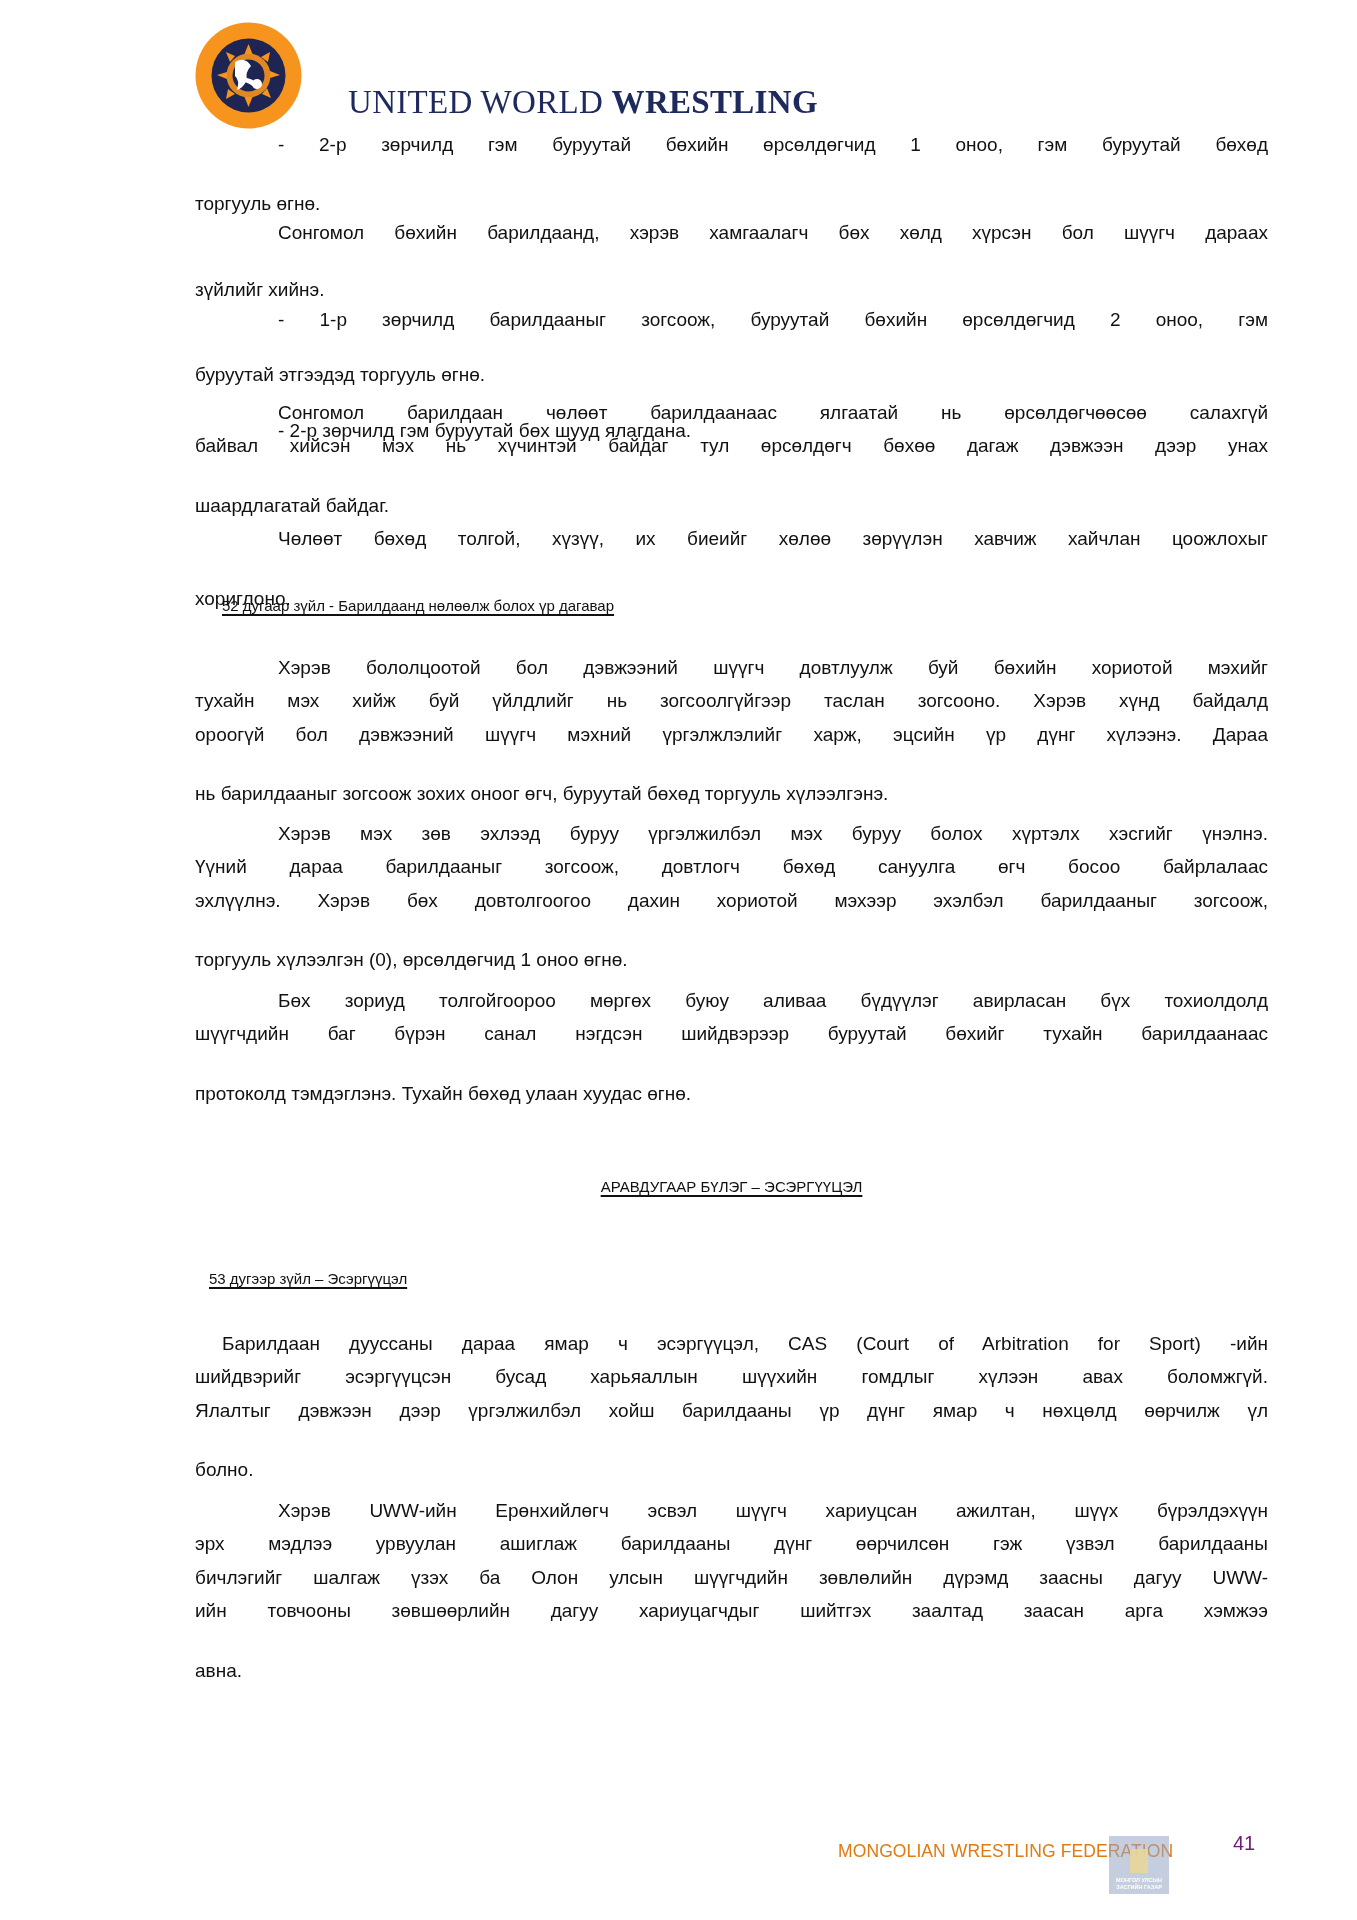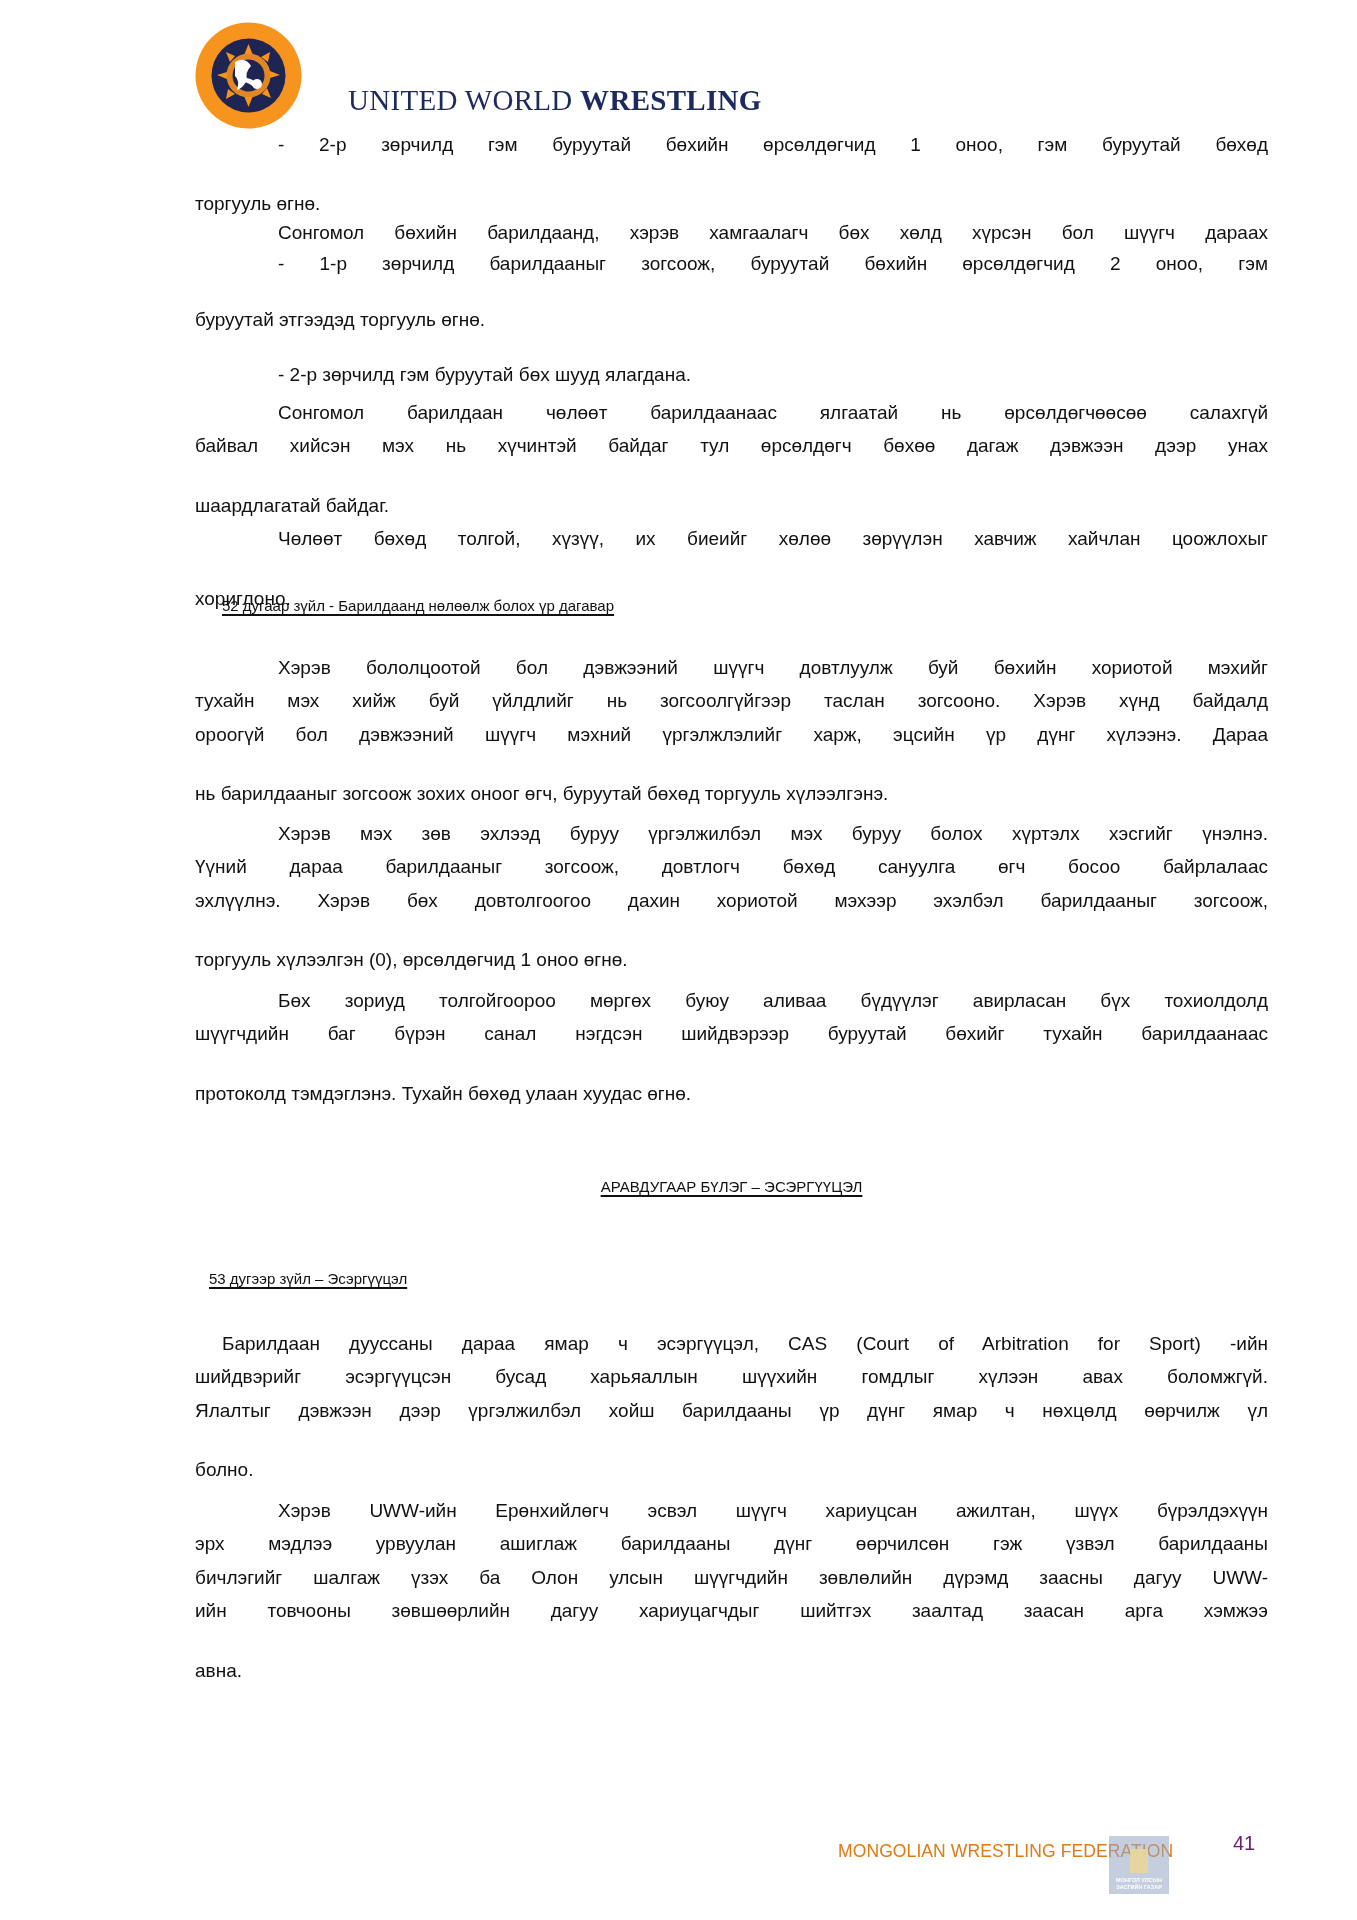--- a/index.html
+++ b/index.html
@@ -1,20 +1,20 @@
 <!DOCTYPE html>
 <html><head>
 <meta charset="utf-8">
 <style>
   html, body { margin: 0; padding: 0; background: #ffffff; }
   body { width: 1357px; height: 1920px; position: relative; overflow: hidden;
          font-family: "Liberation Sans", sans-serif; color: #111; }
   .logo { position: absolute; left: 195px; top: 22px; width: 107px; height: 107px; }
   .header-title { position: absolute; left: 348px; top: 84px; font-family: "Liberation Serif", serif;
-                  font-size: 29px; color: #1e2a5e; letter-spacing: 0.3px; white-space: nowrap; }
+                  font-size: 33px; color: #1e2a5e; letter-spacing: 0.3px; white-space: nowrap; }
   .header-title b { font-weight: bold; }
   .para { position: absolute; left: 195px; width: 1073px; font-size: 19px; line-height: 33.4px;
           text-align: justify; text-align-last: left; }
   .para .line { display: block; text-align: justify; text-align-last: justify; white-space: nowrap; }
   .para .line.last { text-align-last: left; margin-top: 26px; }
   .para .line.indent { padding-left: 83px; }
   .heading { position: absolute; font-size: 15px; font-weight: normal; text-decoration: underline;
              text-decoration-thickness: 2px; text-underline-offset: 3px; white-space: nowrap; }
   .chapter { left: 0; width: 1463px; text-align: center; }
   .footer-org { position: absolute; left: 838px; top: 1841px; font-size: 17.5px; color: #e07a12; white-space: nowrap; letter-spacing: 0.1px; }
@@ -52,20 +52,21 @@
 </div>
 <div class="header-title"><span>UNITED WORLD </span><b>WRESTLING</b></div>
 
 <div class="para" style="top:128px;">
   <span class="line indent">- 2-р зөрчилд гэм буруутай бөхийн өрсөлдөгчид 1 оноо, гэм буруутай бөхөд</span>
   <span class="line last">торгууль өгнө.</span>
 </div>
 
 <div class="para" style="top:216px; line-height:29.5px;">
   <span class="line indent" style="line-height:33px;">Сонгомол бөхийн барилдаанд, хэрэв хамгаалагч бөх хөлд хүрсэн бол шүүгч дараах</span>
+  <span class="line last">зүйлийг хийнэ.</span>
   <span class="line indent">- 1-р зөрчилд барилдааныг зогсоож, буруутай бөхийн өрсөлдөгчид 2 оноо, гэм</span>
   <span class="line last">буруутай этгээдэд торгууль өгнө.</span>
   <span class="line indent last">- 2-р зөрчилд гэм буруутай бөх шууд ялагдана.</span>
 </div>
 
 <div class="para" style="top:396px;">
   <span class="line indent">Сонгомол барилдаан чөлөөт барилдаанаас ялгаатай нь өрсөлдөгчөөсөө салахгүй</span>
   <span class="line">байвал хийсэн мэх нь хүчинтэй байдаг тул өрсөлдөгч бөхөө дагаж дэвжээн дээр унах</span>
   <span class="line last">шаардлагатай байдаг.</span>
   <span class="line indent">Чөлөөт бөхөд толгой, хүзүү, их биеийг хөлөө зөрүүлэн хавчиж хайчлан цоожлохыг</span>

